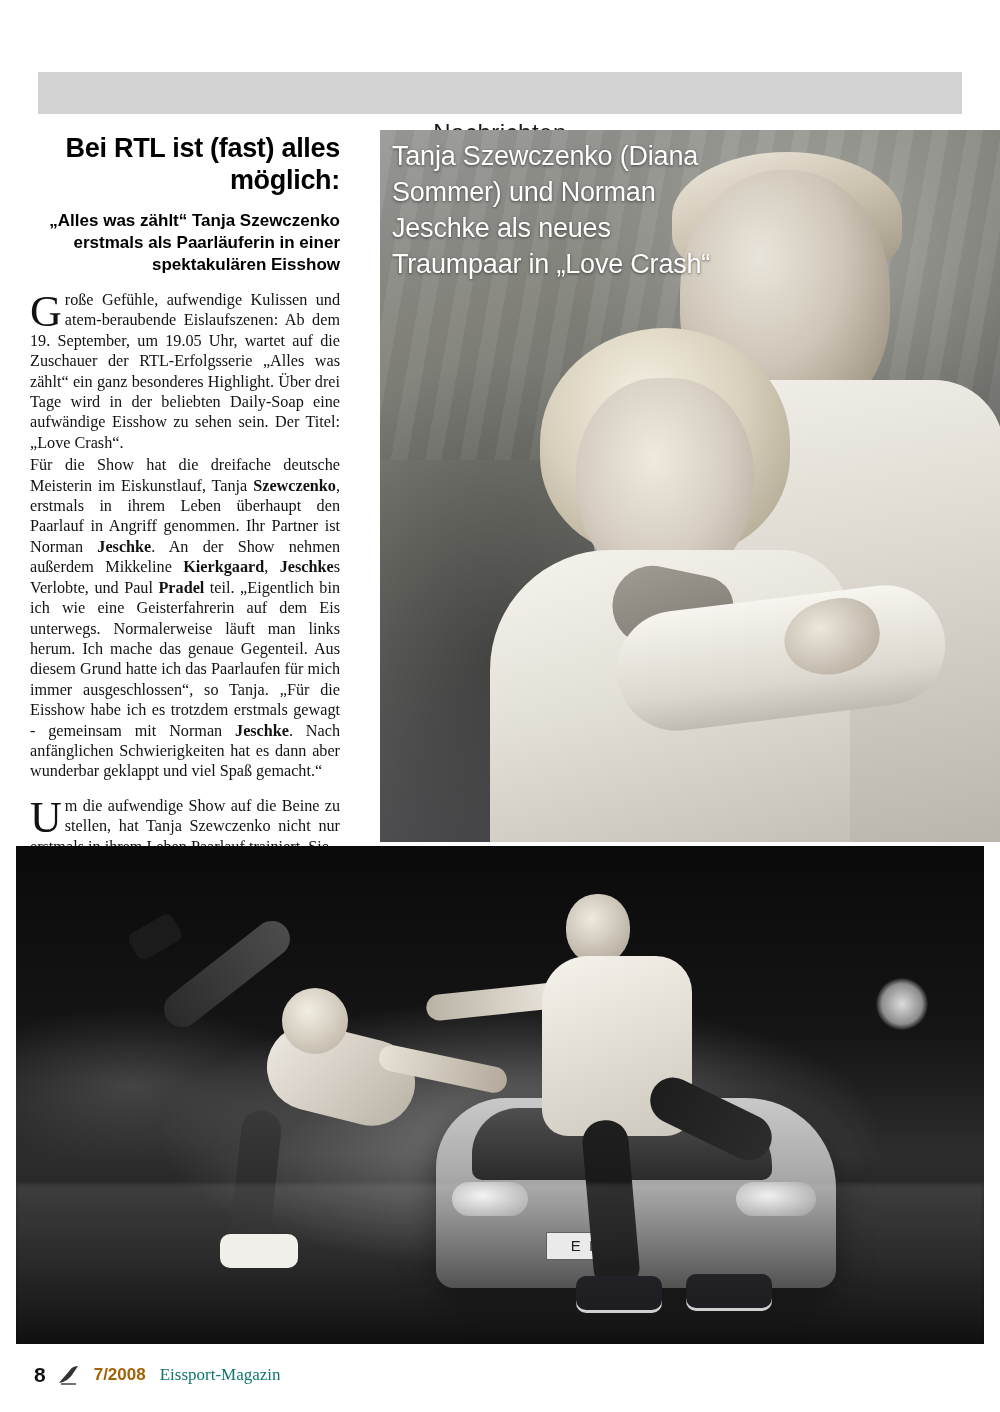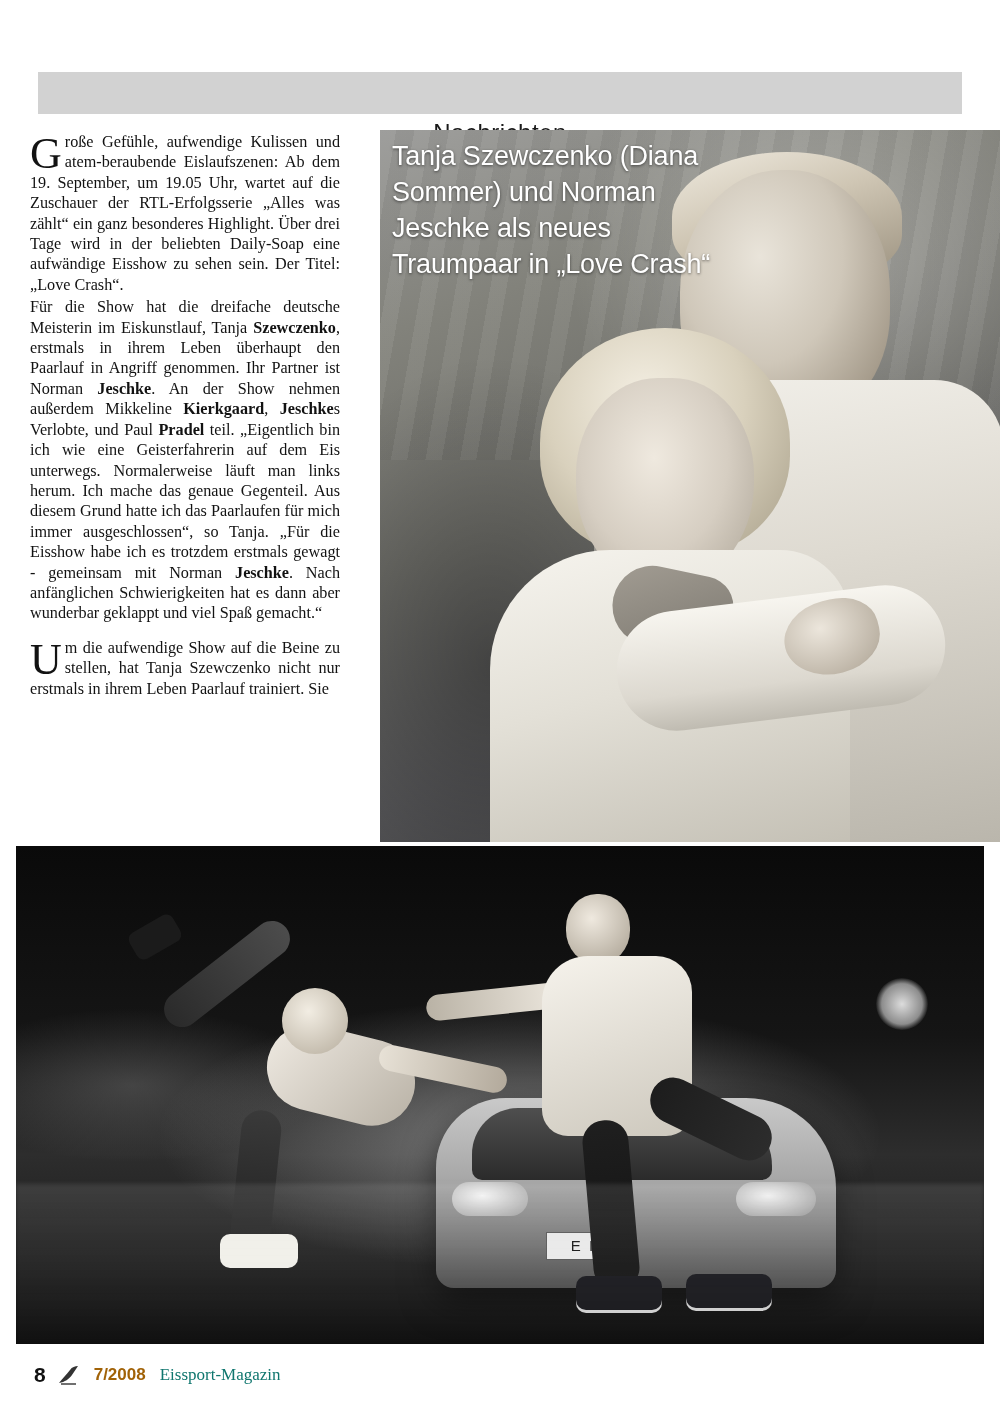--- a/index.html
+++ b/index.html
@@ -420,21 +420,23 @@
 </style>
 </head>
 <body>
 
 <div class="header-band">
   <div class="header-title">Nachrichten</div>
 </div>
 
 <div class="left-col">
 
-
+  <h1 class="headline">Bei RTL ist (fast) alles möglich:</h1>
+
+  <h2 class="subhead">„Alles was zählt“ Tanja Szewczenko erstmals als Paarläuferin in einer spektakulären Eisshow</h2>
 
   <div class="body-text">
 
     <p class="dropcap-para">
       <span class="dropcap">G</span><span>roße Gefühle, aufwendige Kulissen und atem-beraubende Eislaufszenen: Ab dem 19. September, um 19.05 Uhr, wartet auf die Zuschauer der RTL-Erfolgsserie „Alles was zählt“ ein ganz besonderes Highlight. Über drei Tage wird in der beliebten Daily-Soap eine aufwändige Eisshow zu sehen sein. Der Titel: „Love Crash“.</span>
     </p>
 
     <p>Für die Show hat die dreifache deutsche Meisterin im Eiskunstlauf, Tanja <b>Szewczenko</b>, erstmals in ihrem Leben überhaupt den Paarlauf in Angriff genommen. Ihr Partner ist Norman <b>Jeschke</b>. An der Show nehmen außerdem Mikkeline <b>Kierkgaard</b>, <b>Jeschke</b>s Verlobte, und Paul <b>Pradel</b> teil. „Eigentlich bin ich wie eine Geisterfahrerin auf dem Eis unterwegs. Normalerweise läuft man links herum. Ich mache das genaue Gegenteil. Aus diesem Grund hatte ich das Paarlaufen für mich immer ausgeschlossen“, so Tanja. „Für die Eisshow habe ich es trotzdem erstmals gewagt - gemeinsam mit Norman <b>Jeschke</b>. Nach anfänglichen Schwierigkeiten hat es dann aber wunderbar geklappt und viel Spaß gemacht.“</p>
 
     <div class="para-gap"></div>

